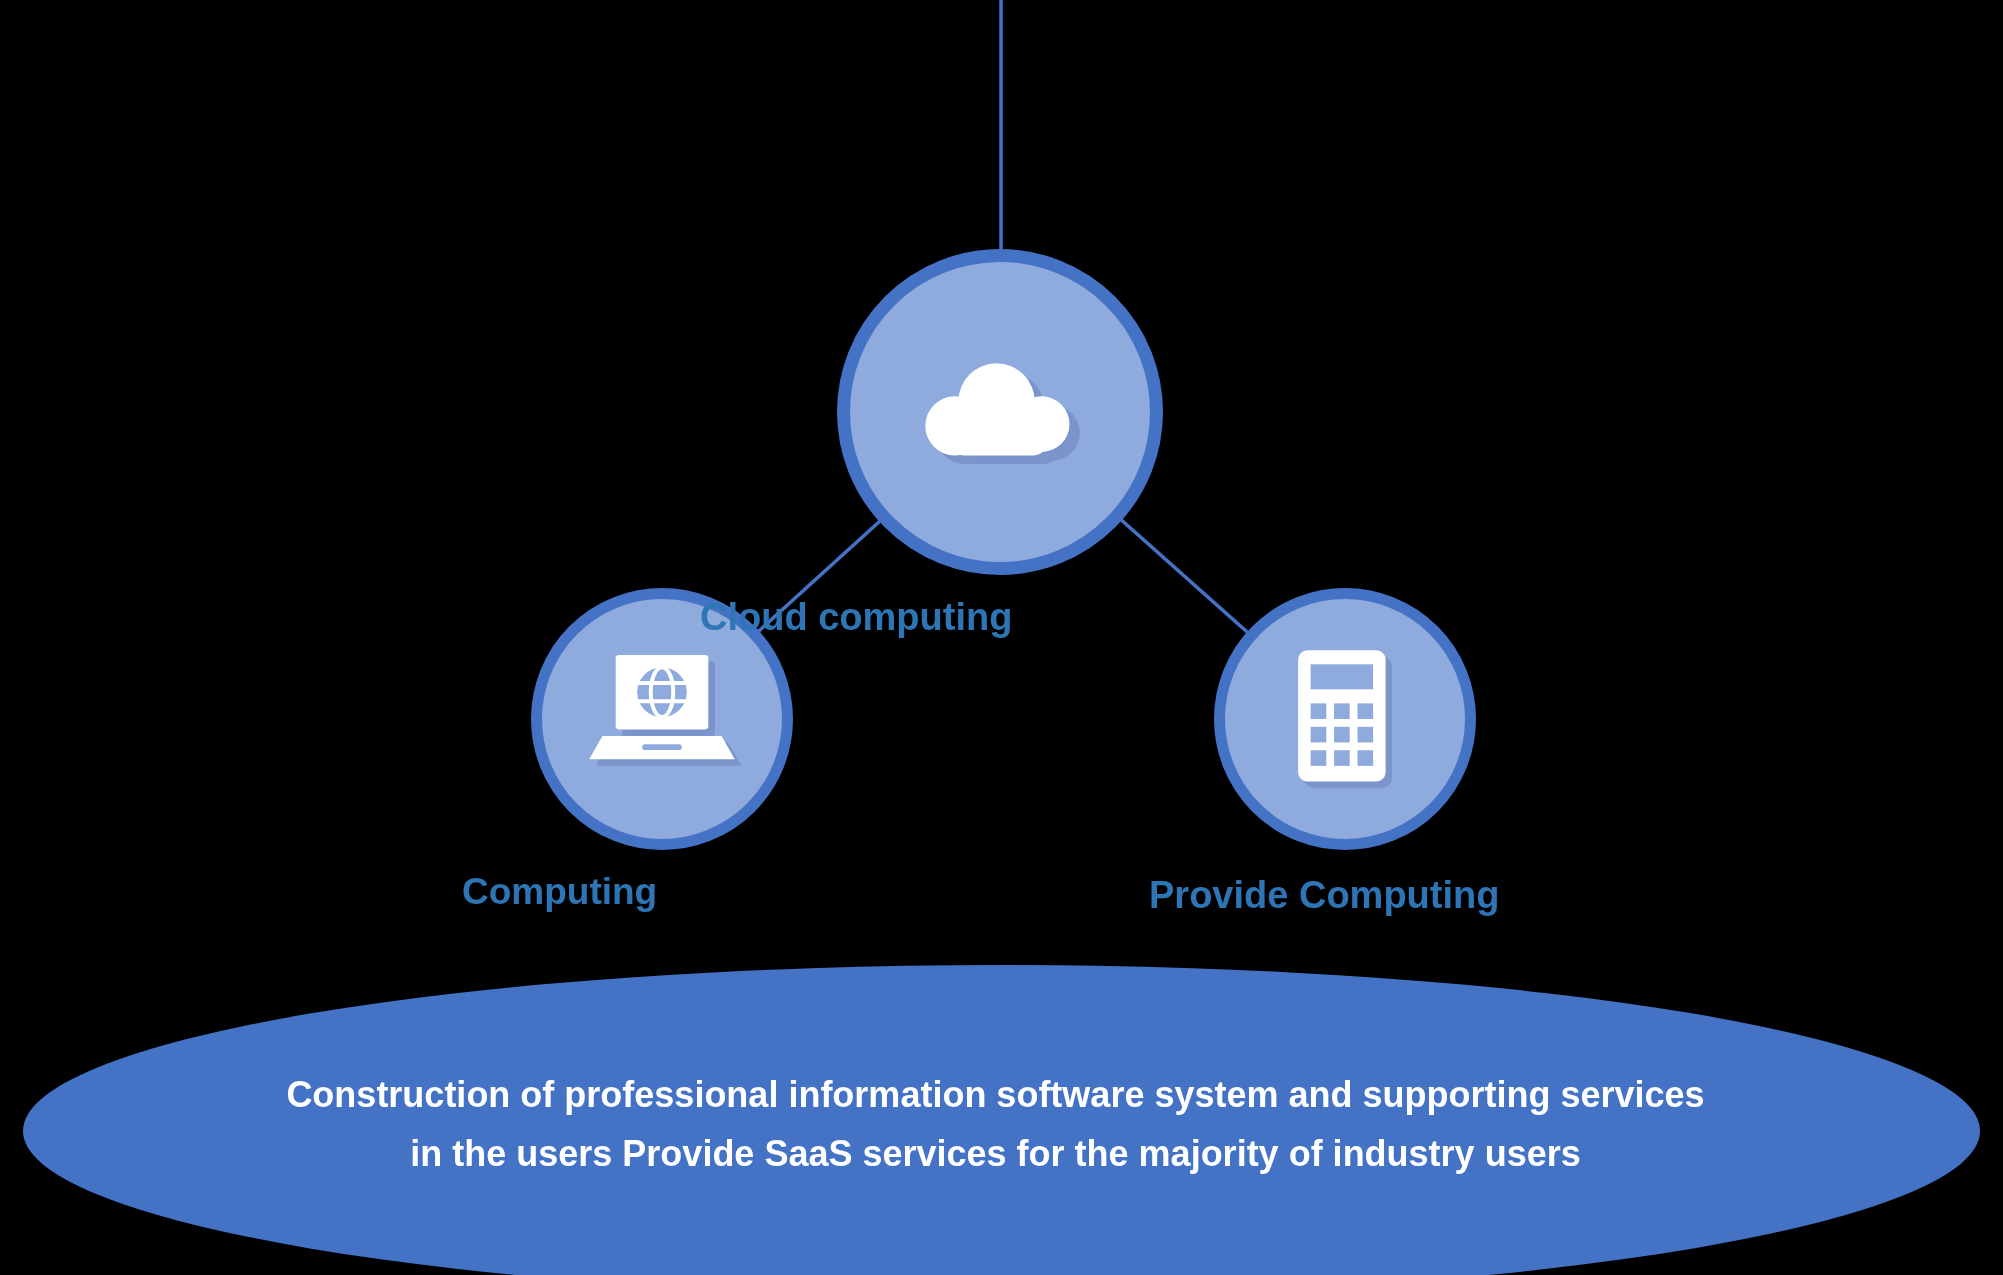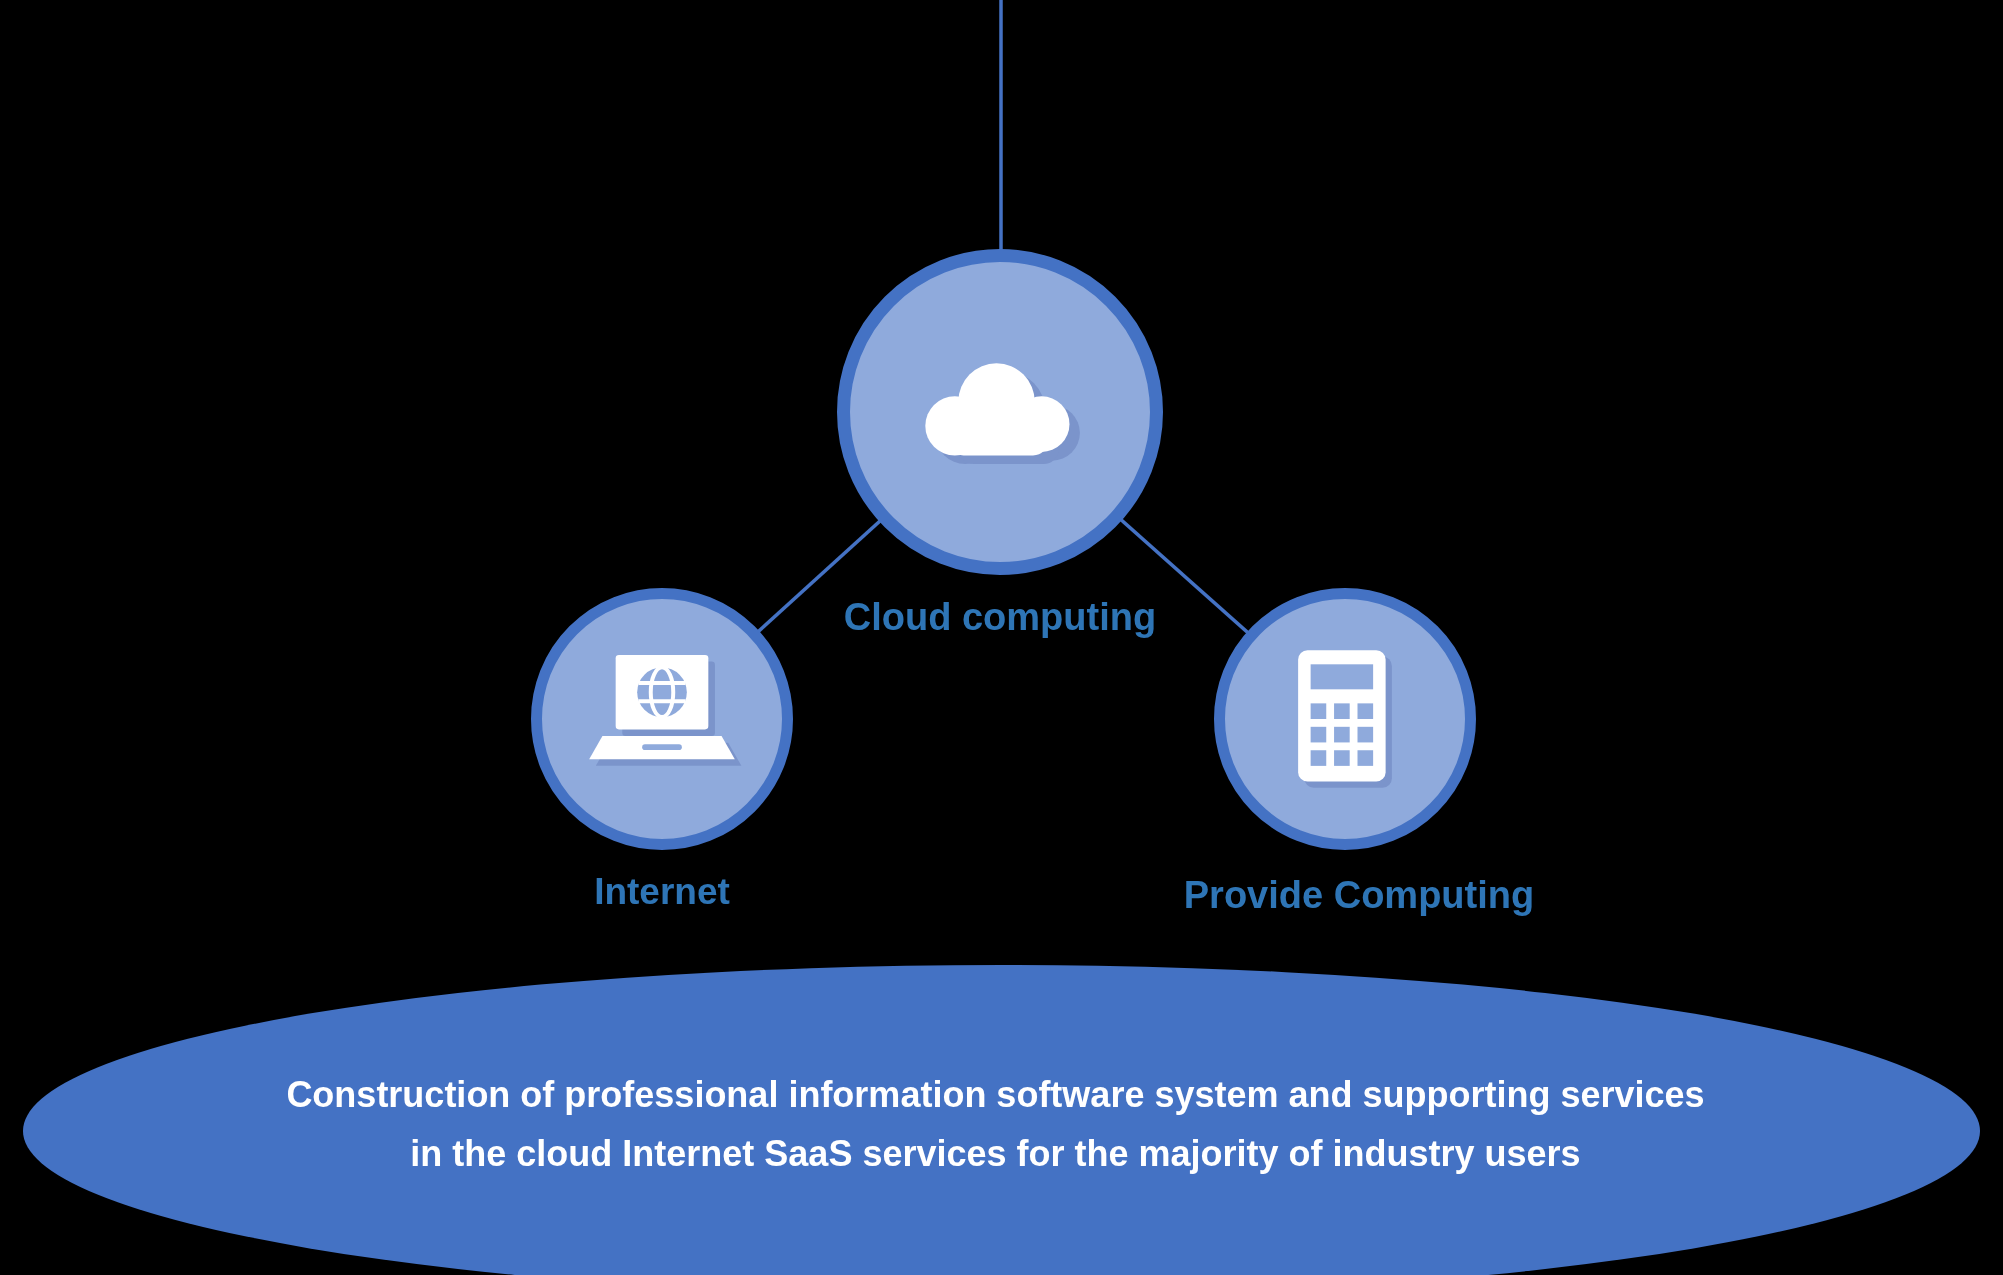--- a/index.html
+++ b/index.html
@@ -31,21 +31,21 @@
     justify-content: center;
     z-index: 2;
   }
   .node-cloud    { left: 837px;  top: 249px; width: 326px; height: 326px; }
   .node-internet { left: 531px;  top: 588px; width: 262px; height: 262px; border-width: 11px; }
   .node-mobile   { left: 1214px; top: 588px; width: 262px; height: 262px; border-width: 11px; }
   .label {
     position: absolute;
     color: #2E75B6;
     font-weight: 700;
-    text-align: center;
+    text-align: left;
     z-index: 3;
     white-space: nowrap;
   }
   .label-cloud    { font-size: 38px; left: 700px;  top: 596px; width: 600px; }
   .label-internet { font-size: 37px; left: 462px;  top: 871px; width: 400px; }
   .label-mobile   { font-size: 38px; left: 1149px; top: 874px; width: 420px; }
   .banner {
     position: absolute;
     left: 23px;
     top: 965px;
@@ -108,21 +108,21 @@
         <g stroke="#FFFFFF" stroke-width="2.4" fill="none">
           <ellipse cx="50" cy="25.5" rx="6.8" ry="15"></ellipse>
           <line x1="35.8" y1="20" x2="64.2" y2="20"></line>
           <line x1="35.8" y1="31" x2="64.2" y2="31"></line>
         </g>
         <polygon points="14,52 86,52 94,66 6,66" fill="#FFFFFF"></polygon>
         <rect x="38" y="57" width="24" height="3.4" rx="1.7" fill="#8FAADC"></rect>
       </g>
     </svg>
   </div>
-  <div class="label label-internet">Internet</div>
+  <div class="label label-internet">Computing</div>
 
   <div class="node node-mobile">
     <svg width="100" height="144" viewBox="0 0 64 92">
       <g fill="#7B94CB" transform="translate(4,4)">
         <rect x="2" y="2" width="56" height="84" rx="6"></rect>
       </g>
       <g>
         <rect x="2" y="2" width="56" height="84" rx="6" fill="#FFFFFF"></rect>
         <rect x="10" y="11" width="40" height="16" fill="#8FAADC"></rect>
         <g fill="#8FAADC">
@@ -137,17 +137,17 @@
           <rect x="40" y="66" width="10" height="10"></rect>
         </g>
       </g>
     </svg>
   </div>
   <div class="label label-mobile">Provide Computing</div>
 
   <div class="banner">
     <div class="banner-text">
       <div>Construction of professional information software system and supporting services</div>
-      <div>in the cloud Internet SaaS services for the majority of industry users</div>
+      <div>in the users Provide SaaS services for the majority of industry users</div>
     </div>
   </div>
 
 </div>
 
 </body></html>

